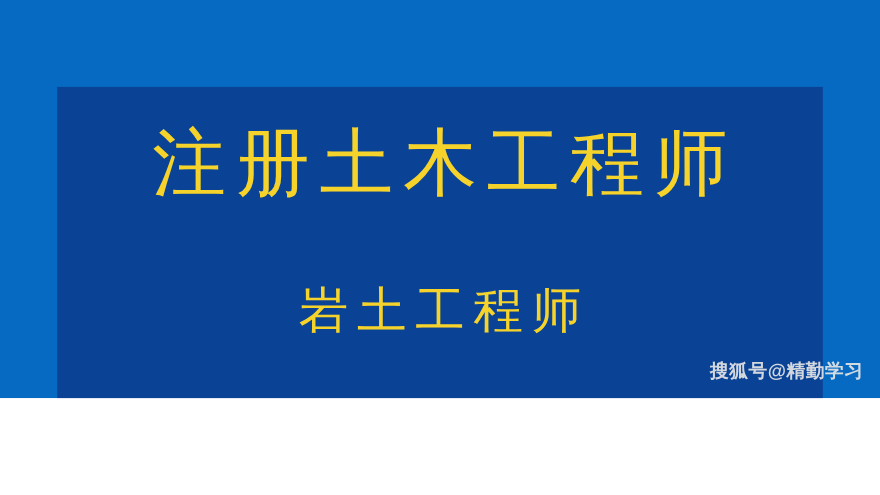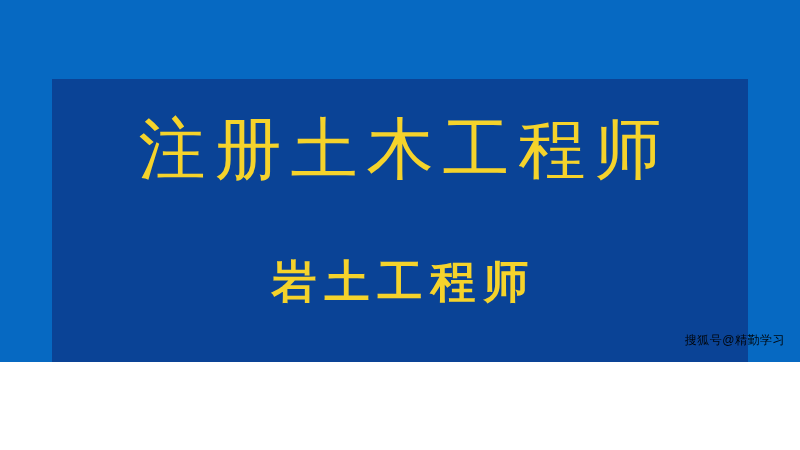--- a/index.html
+++ b/index.html
@@ -55,35 +55,35 @@
   
   .subtitle {
     position: absolute;
     left: 0;
     right: 0;
     top: 180px;
     text-align: center;
     color: #f5d32b;
     font-size: 45px;
     line-height: 1;
-    font-weight: 700;
+    font-weight: 400;
     letter-spacing: 8px;
     text-indent: 8px;
     white-space: nowrap;
   }
 
   
   .watermark {
     position: absolute;
     right: 15px;
     bottom: 16px;
-    color: #000000;
-    font-size: 12px;
+    color: #e5e5e5;
+    font-size: 17px;
     line-height: 1;
-    font-weight: 400;
+    font-weight: 700;
     letter-spacing: 0.5px;
     white-space: nowrap;
     opacity: 0.92;
   }
 </style>
 </head>
 <body>
 
 <div class="slide">
 

